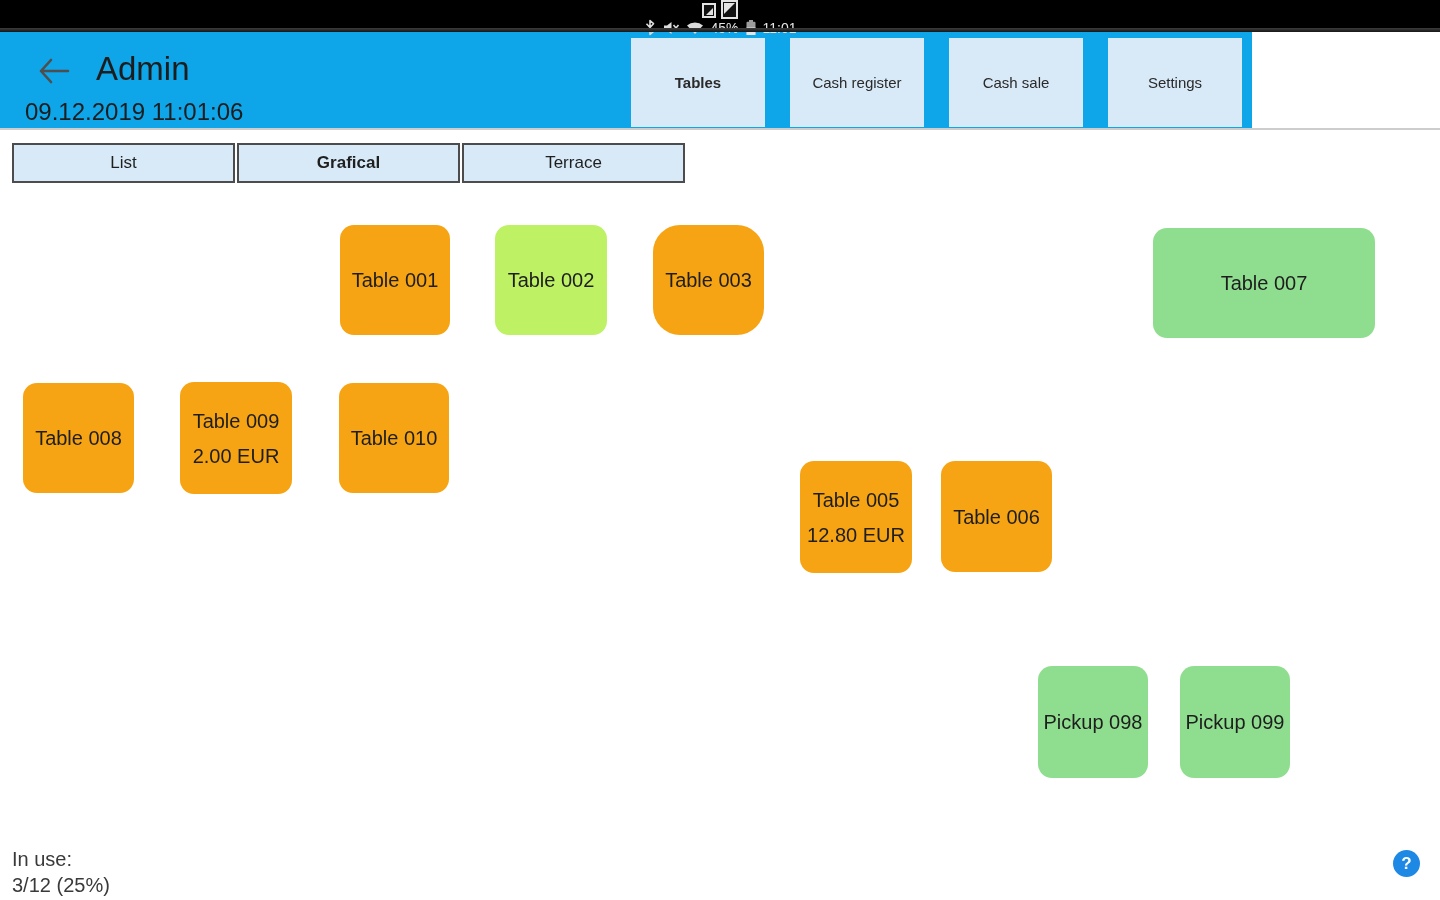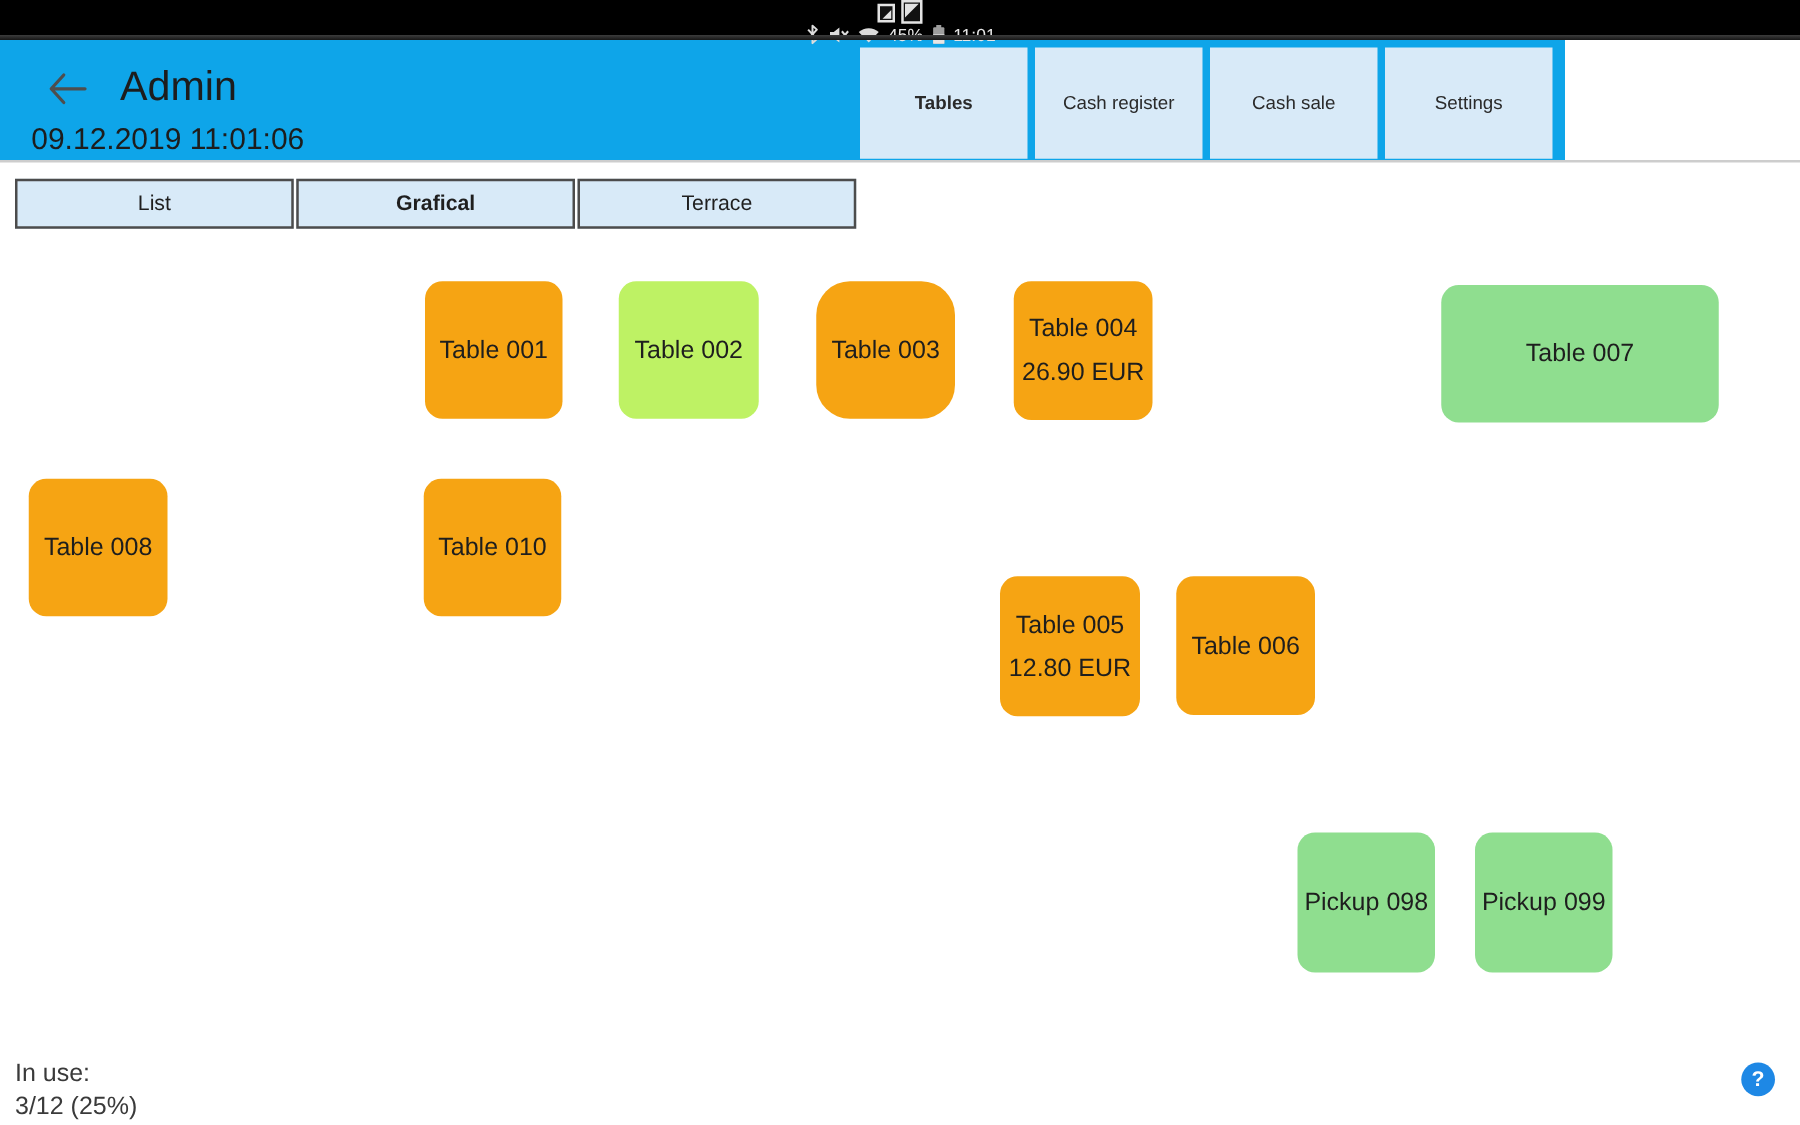--- a/index.html
+++ b/index.html
@@ -24,21 +24,21 @@
                           border-color:#e3e3e3 transparent transparent transparent; }
   .sb-right { display:flex; align-items:center; gap:6px; color:#e6e6e6; font-size:14px; }
   .sb-right svg { display:block; }
 
   
   .app-bar { position:absolute; left:0; top:32px; width:1252px; height:96px; background:#0ea5e9;text-decoration:underline; }
   .back-button { position:absolute; left:36px; top:24px; width:36px; height:32px;
                  background:none; border:none; cursor:pointer; }
   .title { position:absolute; left:96px; top:18px; font-size:33px; color:#1d1d1d; }
   .datetime { position:absolute; left:25px; top:66px; font-size:24px; color:#1d1d1d; }
-  .nav { position:absolute; right:10px; top:6px; display:flex; gap:6px; }
+  .nav { position:absolute; right:10px; top:6px; display:flex; gap:25px; }
   .nav-button { width:134px; height:89px; background:#d8eaf8; border:none; cursor:pointer;
                 font-family:"Liberation Sans", sans-serif; font-size:15px; color:#2a2a2a; }
   .nav-button.active { font-weight:bold; }
   .divider { position:absolute; left:0; top:128px; width:1440px; height:2px; background:#cdcdcd; }
 
   
   .tabs { position:absolute; left:12px; top:143px; display:flex; gap:2px; }
   .tab { width:223px; height:40px; background:#d8eaf8; border:2px solid #4c4c4c; cursor:pointer;
          font-family:"Liberation Sans", sans-serif; font-size:17px; color:#1f1f1f;
          display:flex; align-items:center; justify-content:center; }
@@ -123,29 +123,29 @@
 <div class="canvas">
     <div class="tile" style="left: 340px; top: 225px; width: 110px; height: 110px; background: rgb(246, 164, 19);">
       <div>Table 001</div>
     </div>
     <div class="tile" style="left: 495px; top: 225px; width: 112px; height: 110px; background: #bef264;">
       <div>Table 002</div>
     </div>
     <div class="tile" style="left: 653px; top: 225px; width: 111px; height: 110px; background: rgb(246, 164, 19); border-radius: 27px;">
       <div>Table 003</div>
     </div>
-    <div class="tile" style="left: 811px; top: 225px; width: 111px; height: 111px; background: rgb(246, 164, 19);">
-      <div>Table 004</div>
-      <div>26.90 EUR</div>
-    </div>
     <div class="tile" style="left: 1153px; top: 228px; width: 222px; height: 110px; background: rgb(143, 222, 143);">
       <div>Table 007</div>
     </div>
     <div class="tile" style="left: 23px; top: 383px; width: 111px; height: 110px; background: rgb(246, 164, 19);">
       <div>Table 008</div>
+    </div>
+    <div class="tile" style="left: 180px; top: 382px; width: 112px; height: 112px; background: rgb(246, 164, 19);">
+      <div>Table 009</div>
+      <div>2.00 EUR</div>
     </div>
     <div class="tile" style="left: 339px; top: 383px; width: 110px; height: 110px; background: rgb(246, 164, 19);">
       <div>Table 010</div>
     </div>
     <div class="tile" style="left: 800px; top: 461px; width: 112px; height: 112px; background: rgb(246, 164, 19);">
       <div>Table 005</div>
       <div>12.80 EUR</div>
     </div>
     <div class="tile" style="left: 941px; top: 461px; width: 111px; height: 111px; background: rgb(246, 164, 19);">
       <div>Table 006</div>

